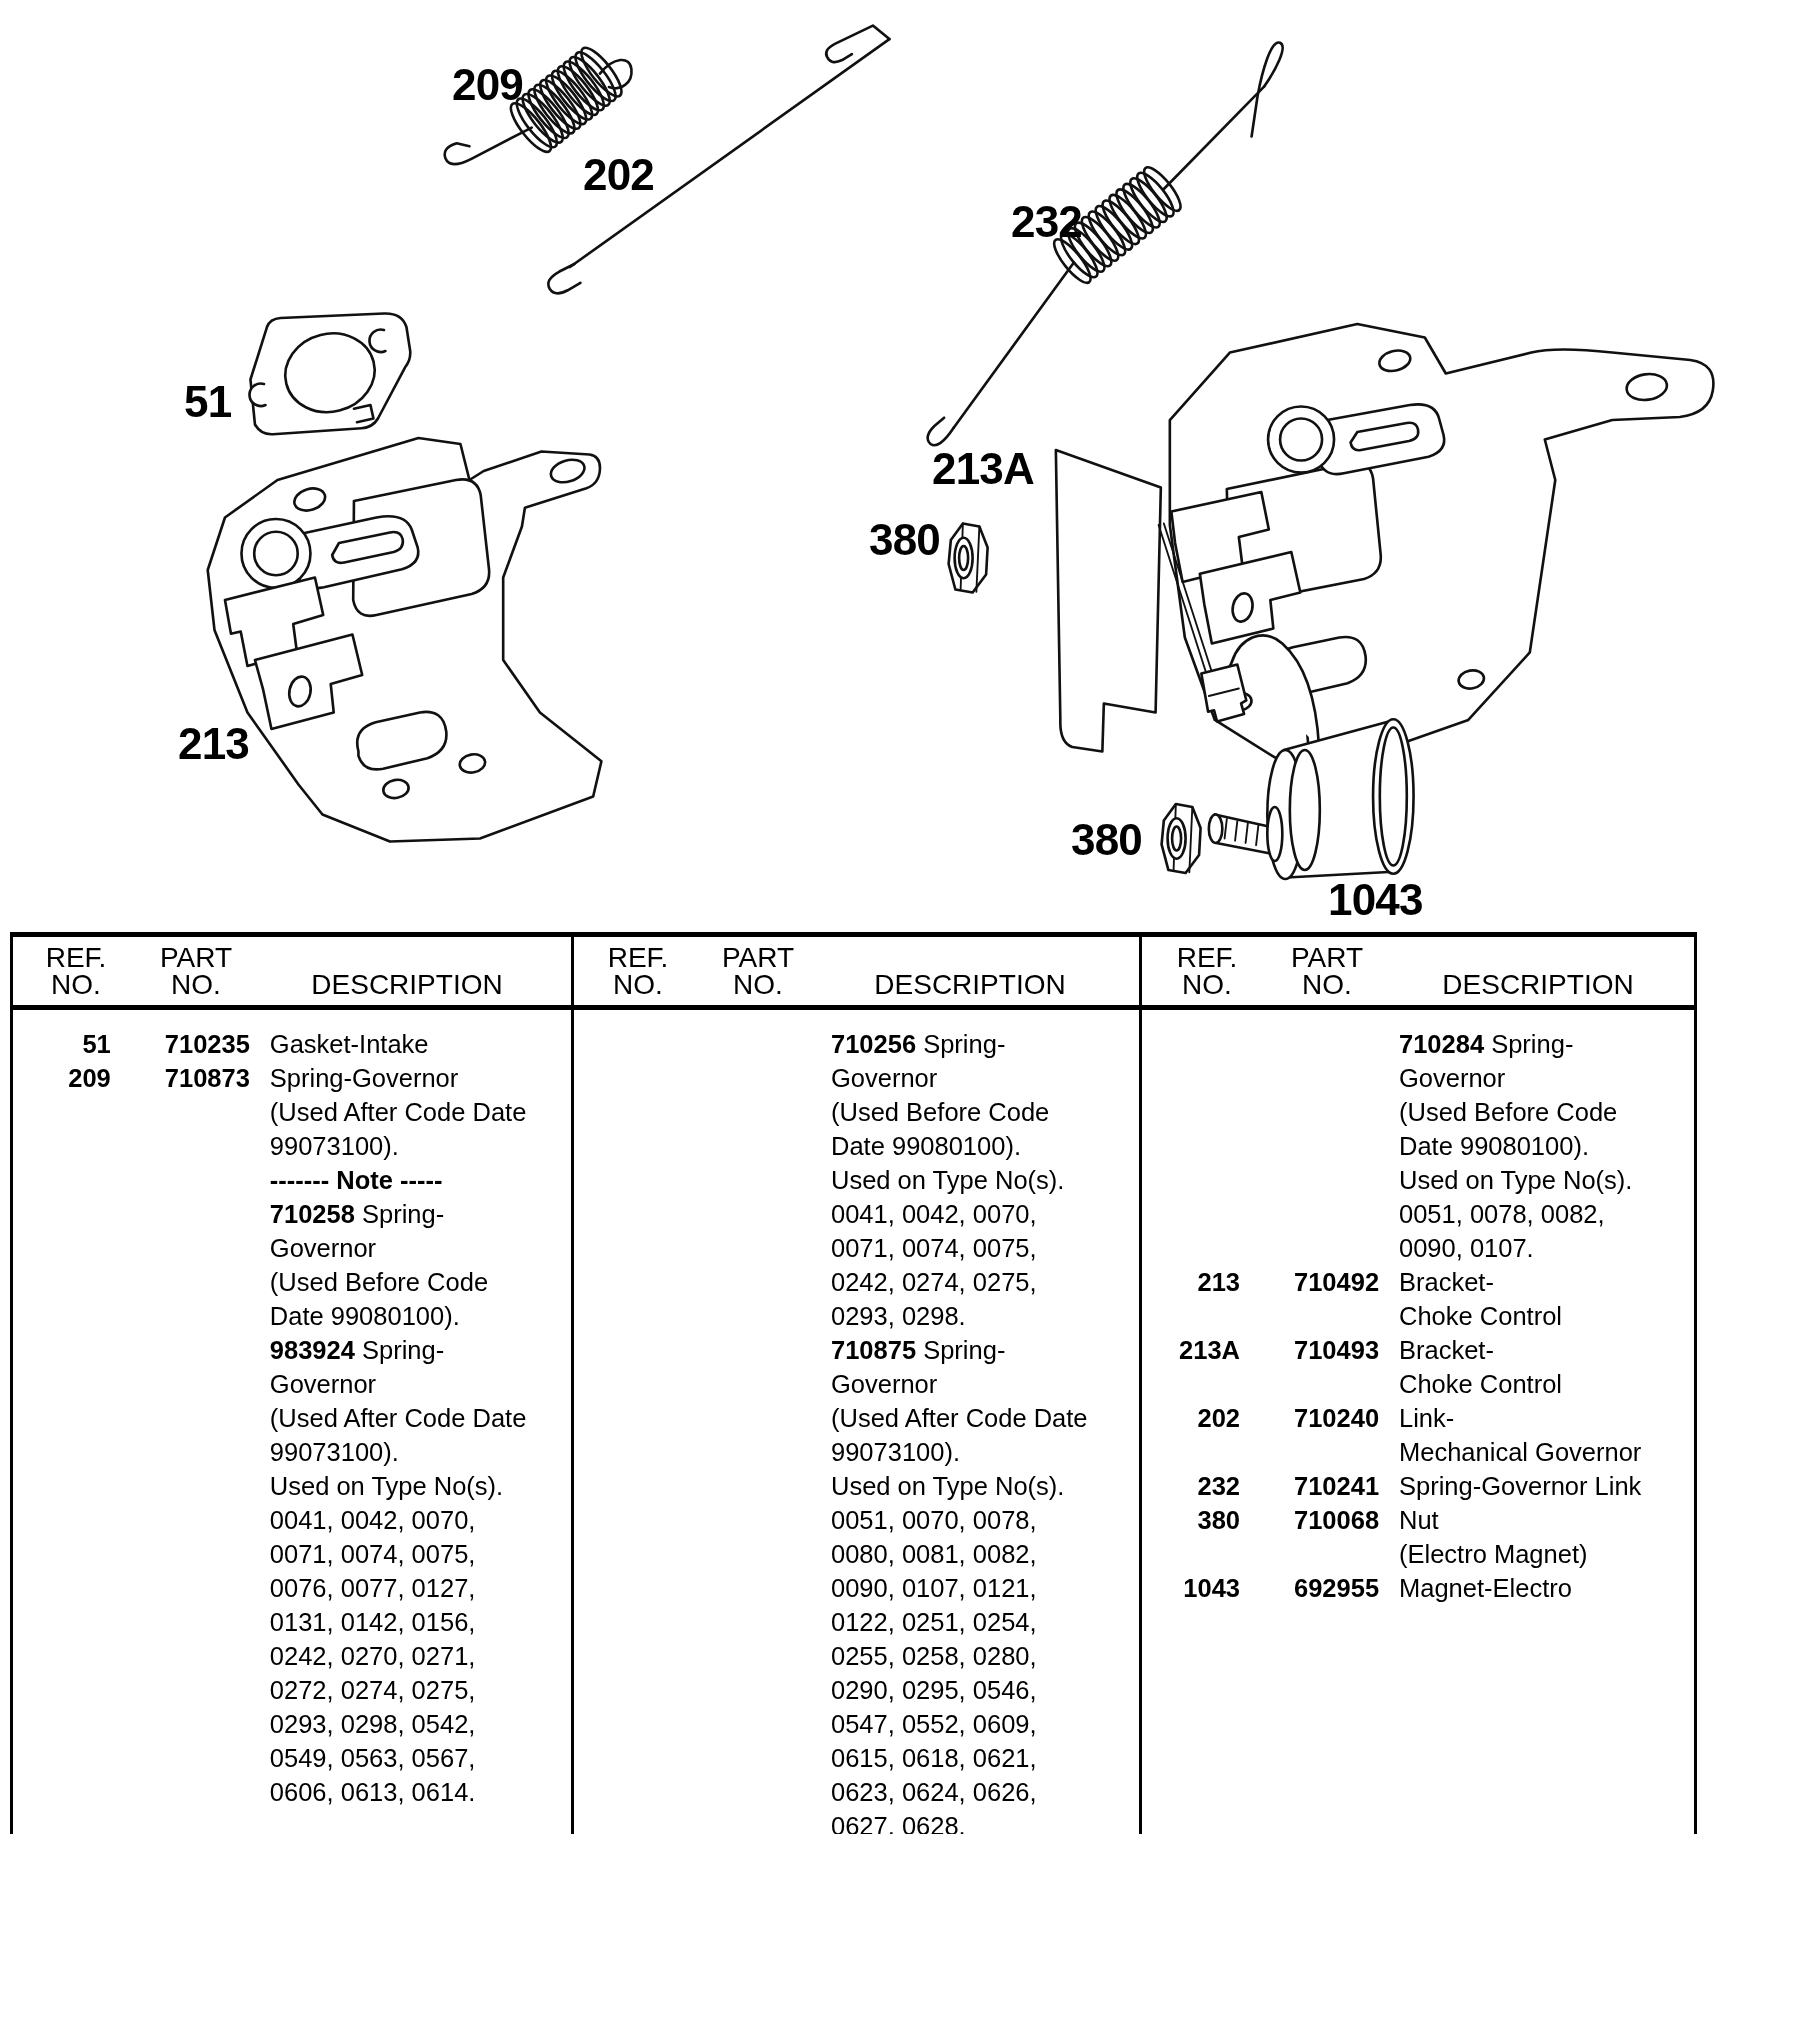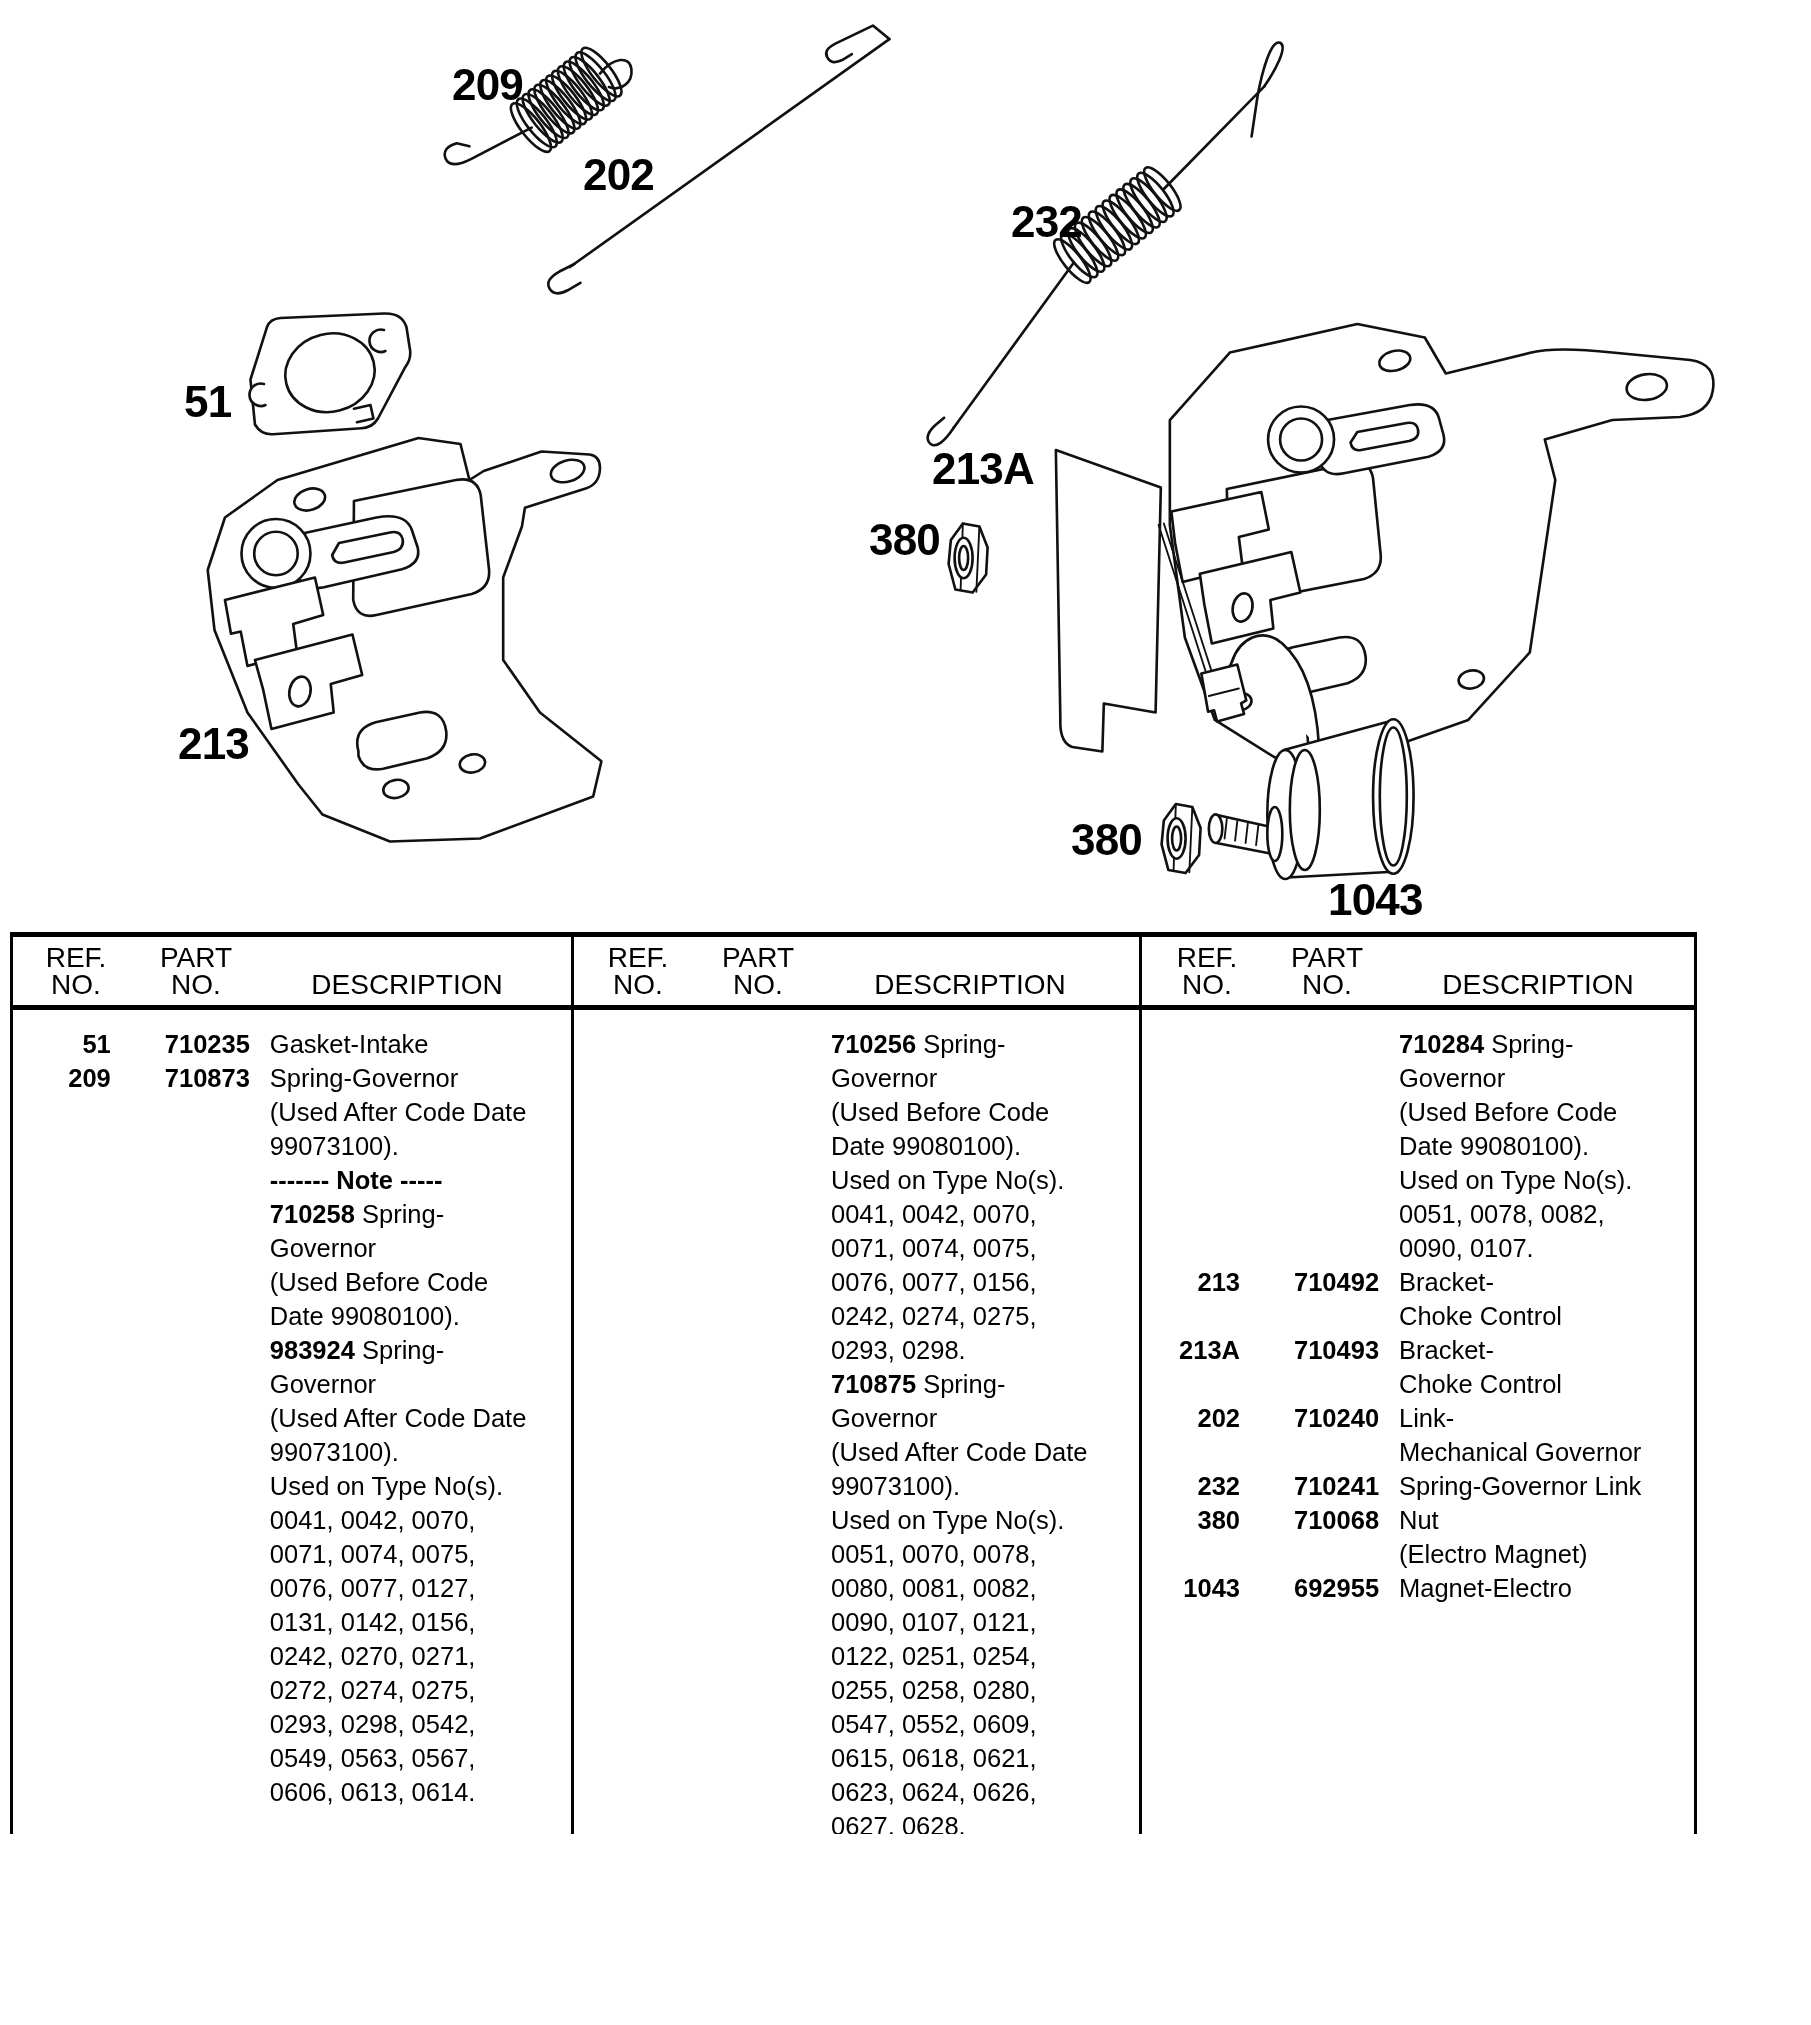--- a/index.html
+++ b/index.html
@@ -276,23 +276,20 @@
       <div class="tline">
         <span class="tdesc"><span>Used on Type No(s).</span></span>
       </div>
       <div class="tline">
         <span class="tdesc"><span>0041, 0042, 0070,</span></span>
       </div>
       <div class="tline">
         <span class="tdesc"><span>0071, 0074, 0075,</span></span>
       </div>
       <div class="tline">
-        <span class="tdesc"><span>0076, 0077, 0156,</span></span>
-      </div>
-      <div class="tline">
         <span class="tdesc"><span>0242, 0274, 0275,</span></span>
       </div>
       <div class="tline">
         <span class="tdesc"><span>0293, 0298.</span></span>
       </div>
       <div class="tline">
         <span class="tdesc"><b>710875</b><span> Spring-</span></span>
       </div>
       <div class="tline">
         <span class="tdesc"><span>Governor</span></span>
@@ -313,20 +310,23 @@
         <span class="tdesc"><span>0080, 0081, 0082,</span></span>
       </div>
       <div class="tline">
         <span class="tdesc"><span>0090, 0107, 0121,</span></span>
       </div>
       <div class="tline">
         <span class="tdesc"><span>0122, 0251, 0254,</span></span>
       </div>
       <div class="tline">
         <span class="tdesc"><span>0255, 0258, 0280,</span></span>
+      </div>
+      <div class="tline">
+        <span class="tdesc"><span>0290, 0295, 0546,</span></span>
       </div>
       <div class="tline">
         <span class="tdesc"><span>0547, 0552, 0609,</span></span>
       </div>
       <div class="tline">
         <span class="tdesc"><span>0615, 0618, 0621,</span></span>
       </div>
       <div class="tline">
         <span class="tdesc"><span>0623, 0624, 0626,</span></span>
       </div>

